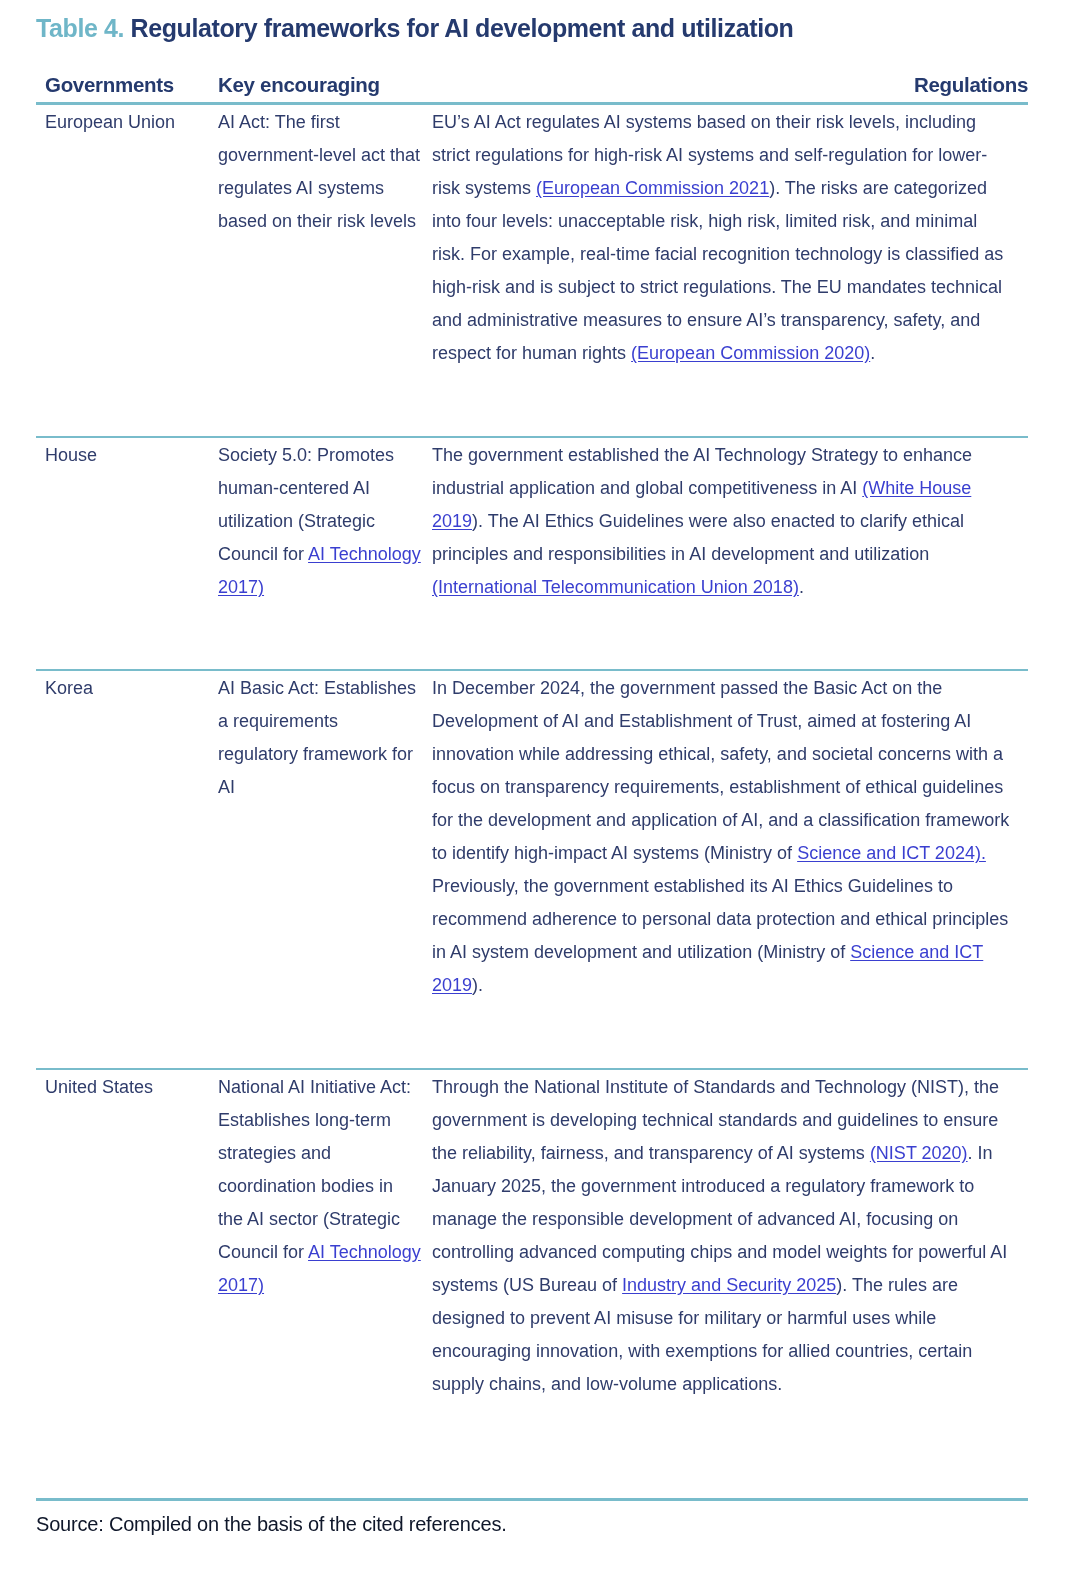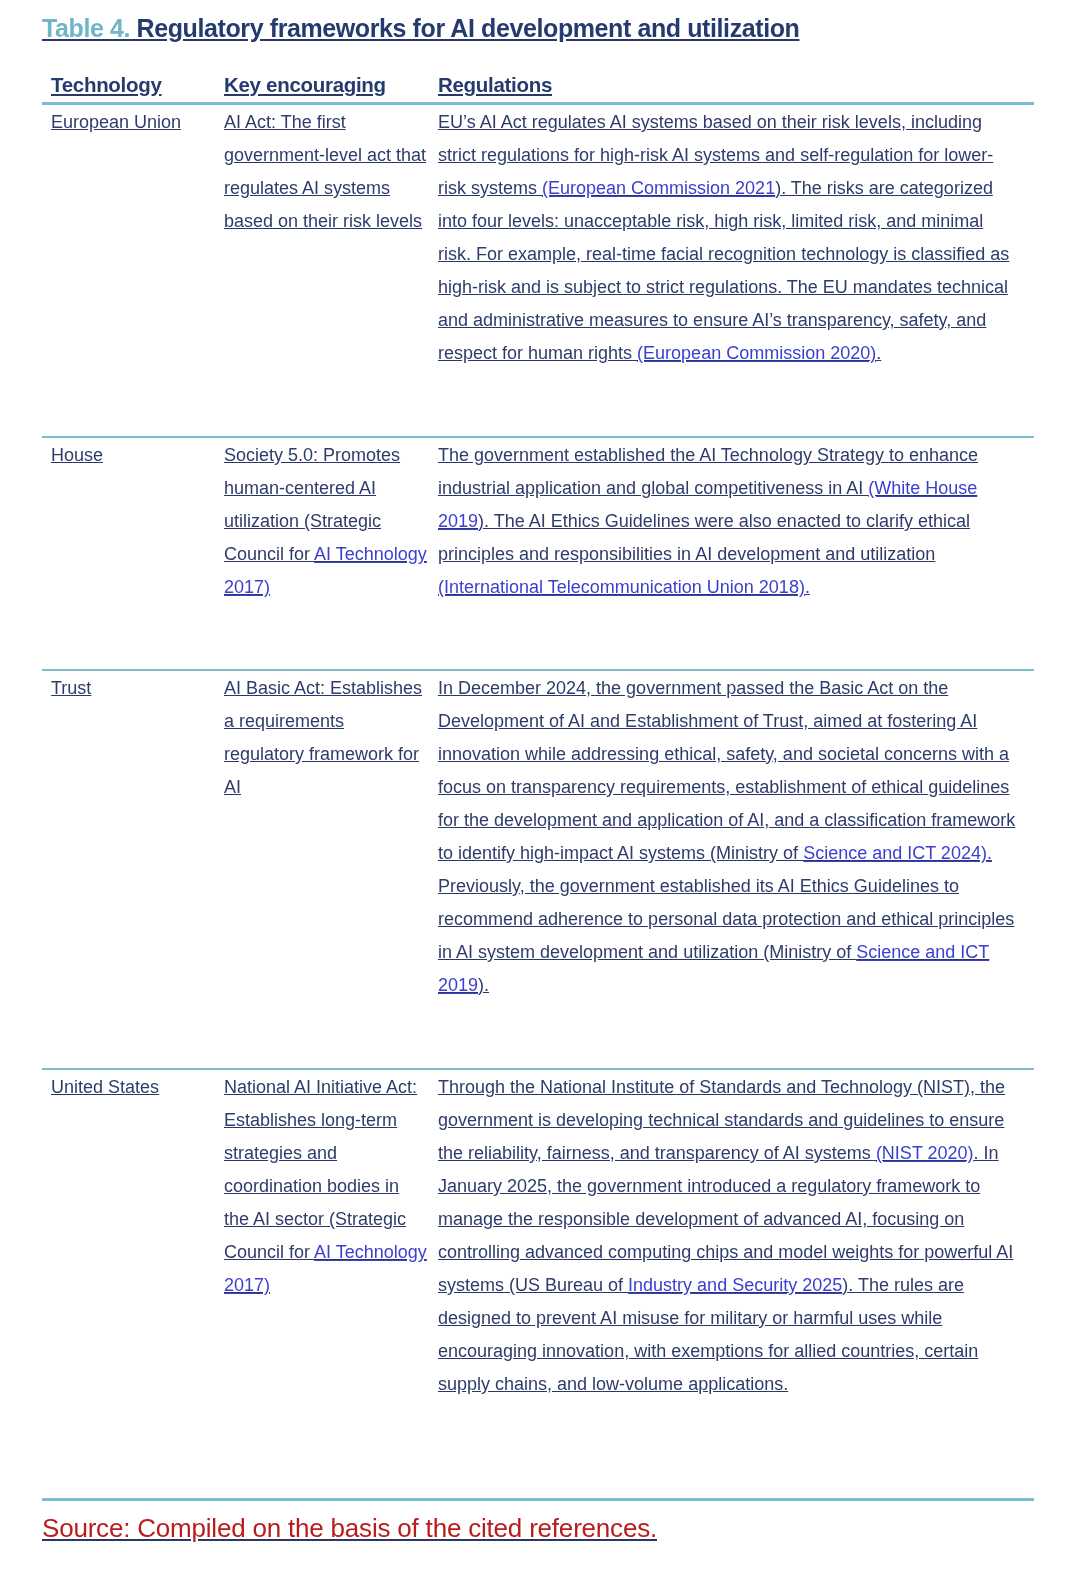--- a/index.html
+++ b/index.html
@@ -4,21 +4,21 @@
 <style>
   html, body { margin: 0; padding: 0; background: #ffffff; }
   body {
     width: 1080px;
     height: 1587px;
     position: relative;
     font-family: "Liberation Sans", "DejaVu Sans", sans-serif;
     color: #2a3868;
     overflow: hidden;
   }
-  .page { position: absolute; left: 42px; top: 10px; width: 992px; text-decoration: underline; }
+  .page { position: absolute; left: 36px; top: 10px; width: 992px; }
   .title {
     font-size: 25px;
     font-weight: bold;
     color: #253a6e;
     letter-spacing: -0.4px;
     margin: 0;
     height: 36px;
     line-height: 36px;
     white-space: nowrap;
   }
@@ -37,39 +37,39 @@
     font-weight: bold;
     font-size: 20.5px;
     color: #253a6e;
     letter-spacing: -0.3px;
     padding: 0 0 2px 9px;
     height: 30px;
     line-height: 30px;
     border-bottom: 3px solid #79bccb;
     vertical-align: bottom;
   }
-  th.h3 { padding-left: 10px; }
+  th.h3 { padding-left: 10px; text-align: right; }
   td {
     vertical-align: top;
     font-size: 18px;
     line-height: 33px;
     color: #2f3c6b;
     padding: 1px 0 0 9px;
     border-bottom: 2px solid #79bccb;
   }
   td.reg { padding-left: 10px; padding-right: 18px; margin-top: 48px; }
   tr.last td { border-bottom: 3px solid #79bccb; }
   a.cite {
     color: #3a3fd0;
     text-decoration: underline;
     text-underline-offset: 2px;
   }
   .source {
-    font-size: 26px;
-    color: #b91c1c;
+    font-size: 20px;
+    color: #0f172a;
     margin-top: 12px;
     letter-spacing: -0.2px;
   }
   tr.r-eu td { height: 330px; }
   tr.r-jp td { height: 230px; }
   tr.r-kr td { height: 396px; }
   tr.r-us td { height: 427px; }
 </style>
 </head>
 <body>
@@ -78,41 +78,41 @@
   <h1 class="title"><span class="num">Table 4.</span><span> Regulatory frameworks for AI development and utilization</span></h1>
 
   <table>
     <colgroup>
         <col class="c1">
         <col class="c2">
         <col class="c3">
       </colgroup>
     <thead>
       <tr>
-        <th>Technology</th>
+        <th>Governments</th>
         <th>Key encouraging</th>
         <th class="h3">Regulations</th>
       </tr>
     </thead>
     <tbody>
 
       <tr class="r-eu">
         <td>European Union</td>
         <td><span>AI Act: The first government-level act that regulates AI systems based on their risk levels</span></td>
         <td class="reg"><span>EU’s AI Act regulates AI systems based on their risk levels, including strict regulations for high-risk AI systems and self-regulation for lower-risk systems </span><a class="cite" href="#">(European Commission 2021</a><span>). The risks are categorized into four levels: unacceptable risk, high risk, limited risk, and minimal risk. For example, real-time facial recognition technology is classified as high-risk and is subject to strict regulations. The EU mandates technical and administrative measures to ensure AI’s transparency, safety, and respect for human rights </span><a class="cite" href="#">(European Commission 2020)</a><span>.</span></td>
       </tr>
 
       <tr class="r-jp">
         <td>House</td>
         <td><span>Society 5.0: Promotes human-centered AI utilization (Strategic Council for </span><a class="cite" href="#">AI Technology 2017)</a></td>
         <td class="reg"><span>The government established the AI Technology Strategy to enhance industrial application and global competitiveness in AI </span><a class="cite" href="#">(White House 2019</a><span>). The AI Ethics Guidelines were also enacted to clarify ethical principles and responsibilities in AI development and utilization </span><a class="cite" href="#">(International Telecommunication Union 2018)</a><span>.</span></td>
       </tr>
 
       <tr class="r-kr">
-        <td>Trust</td>
+        <td>Korea</td>
         <td><span>AI Basic Act: Establishes a requirements regulatory framework for AI</span></td>
         <td class="reg"><span>In December 2024, the government passed the Basic Act on the Development of AI and Establishment of Trust, aimed at fostering AI innovation while addressing ethical, safety, and societal concerns with a focus on transparency requirements, establishment of ethical guidelines for the development and application of AI, and a classification framework to identify high-impact AI systems (Ministry of </span><a class="cite" href="#">Science and ICT 2024).</a><span> Previously, the government established its AI Ethics Guidelines to recommend adherence to personal data protection and ethical principles in AI system development and utilization (Ministry of </span><a class="cite" href="#">Science and ICT 2019</a><span>).</span></td>
       </tr>
 
       <tr class="r-us last">
         <td>United States</td>
         <td><span>National AI Initiative Act: Establishes long-term strategies and coordination bodies in the AI sector (Strategic Council for </span><a class="cite" href="#">AI Technology 2017)</a></td>
         <td class="reg"><span>Through the National Institute of Standards and Technology (NIST), the government is developing technical standards and guidelines to ensure the reliability, fairness, and transparency of AI systems </span><a class="cite" href="#">(NIST 2020)</a><span>. In January 2025, the government introduced a regulatory framework to manage the responsible development of advanced AI, focusing on controlling advanced computing chips and model weights for powerful AI systems (US Bureau of </span><a class="cite" href="#">Industry and Security 2025</a><span>). The rules are designed to prevent AI misuse for military or harmful uses while encouraging innovation, with exemptions for allied countries, certain supply chains, and low-volume applications.</span></td>
       </tr>
     </tbody>

